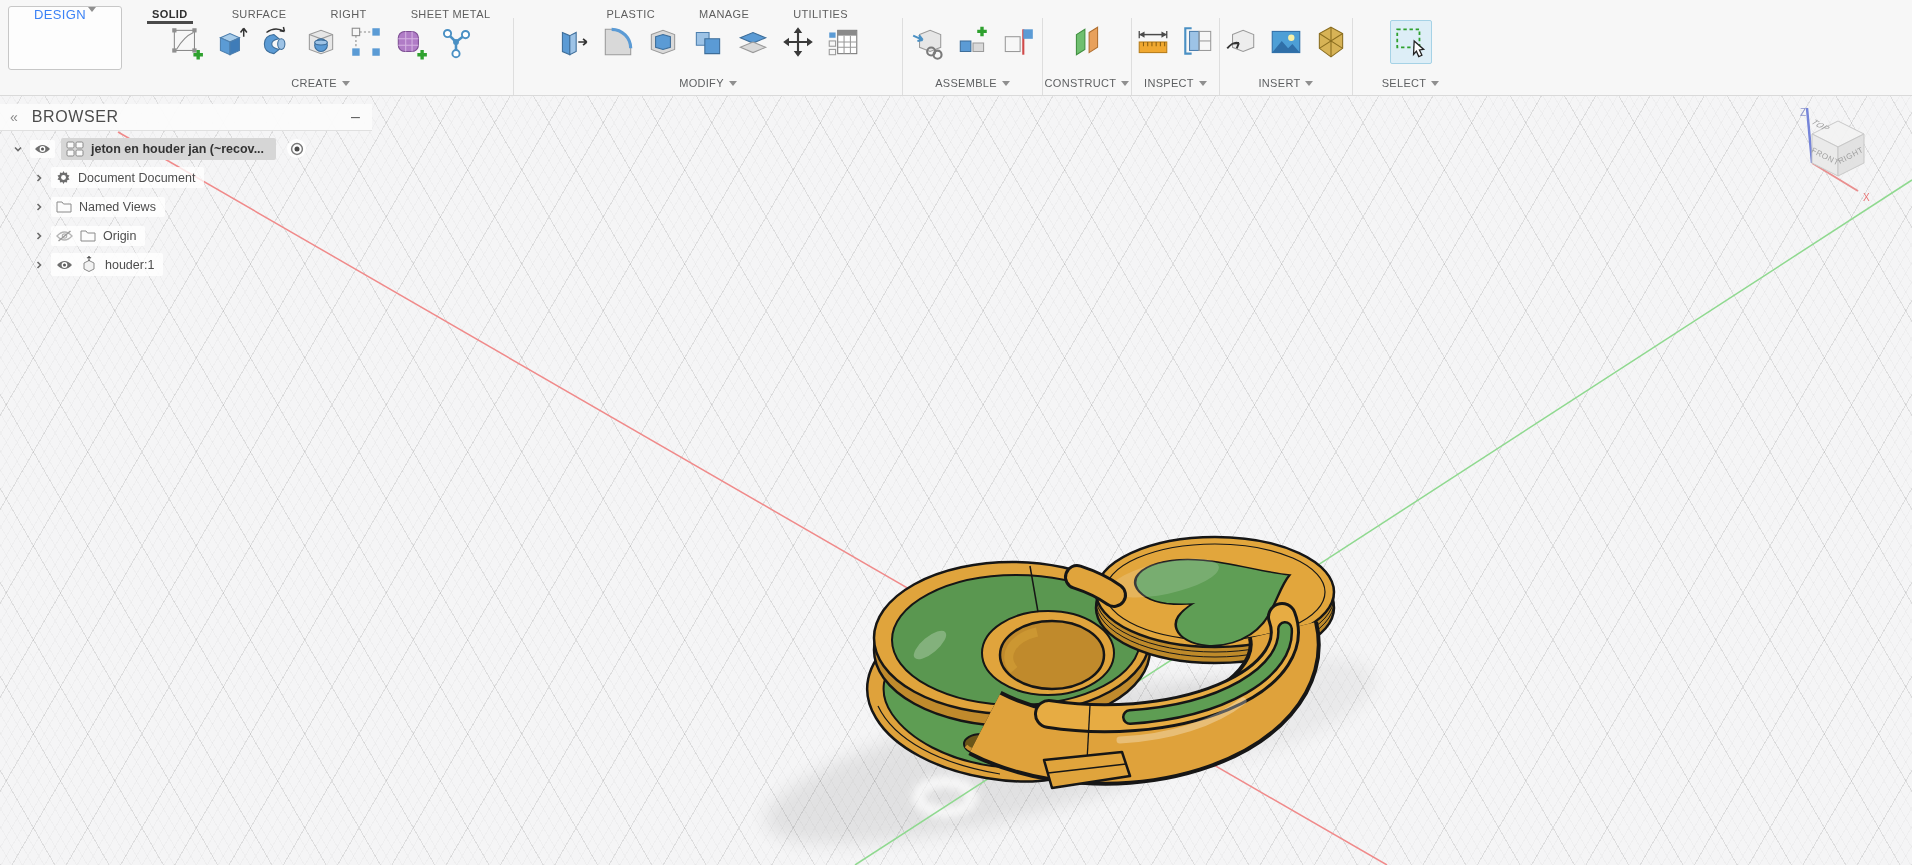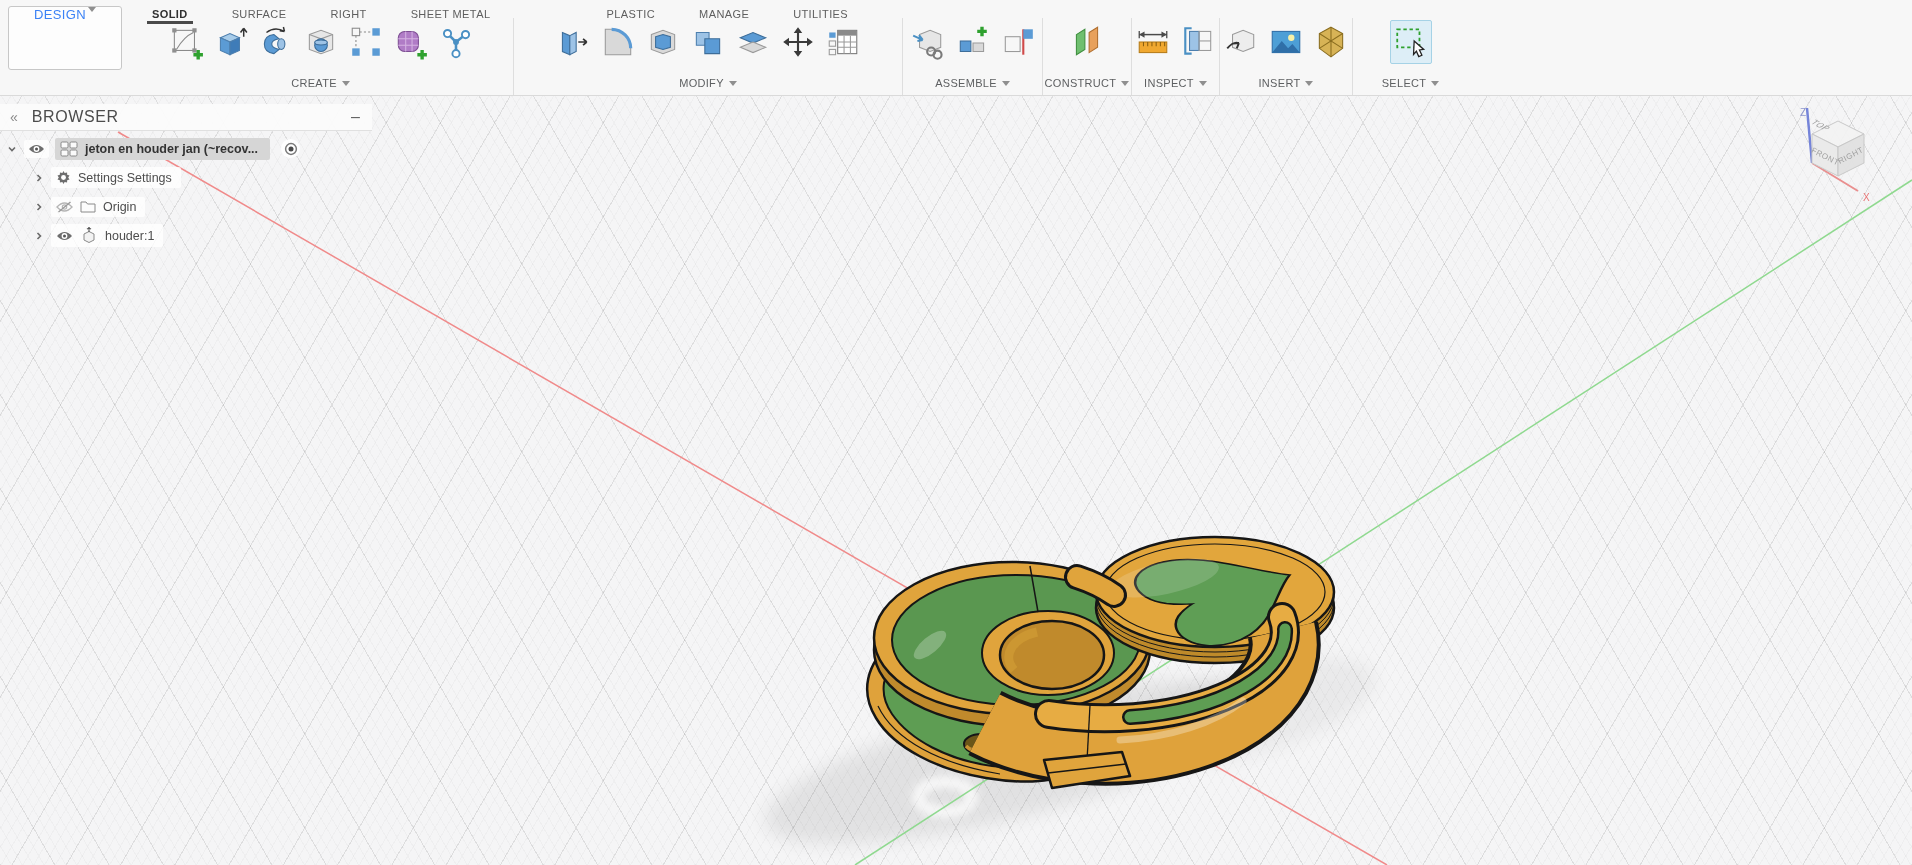--- a/index.html
+++ b/index.html
@@ -41,21 +41,21 @@
 
   
   .browser{position:absolute;left:0;top:8px;width:372px;z-index:20}
   .browser-header{height:26px;background:rgba(251,251,251,0.95);border-bottom:1px solid #e0e0e0;
                   display:flex;align-items:center;padding:0 10px;gap:14px}
   .collapse{color:#8a8a8a;font-size:14px;line-height:1}
   .browser-title{font-size:16px;color:#4c4c4c;letter-spacing:.6px;flex:1}
   .minimize{color:#5f5f5f;font-size:16px;line-height:1;margin-right:2px}
   .brow{height:29px;display:flex;align-items:center;padding-left:34px;gap:6px;
         font-size:12.5px;color:#4d4d4d}
-  .brow.root{padding-left:7px;margin-top:3px}
+  .brow.root{padding-left:13px;margin-top:3px}
   .chip{display:flex;align-items:center;gap:7px;background:rgba(255,255,255,0.78);
         padding:3px 9px 3px 5px;border-radius:2px}
   .chip.icon-only{padding:3px 4px}
   .sel-chip{background:#d6d6d6;display:flex;align-items:center;gap:7px;
             padding:3px 12px 3px 5px;border-radius:2px;font-weight:bold;color:#333}
   .radio-chip{background:rgba(255,255,255,0.9);border-radius:50%;width:19px;height:19px;
               display:flex;align-items:center;justify-content:center;margin-left:5px}
   .chev{width:11px;display:flex;color:#6a6a6a}
 
   
@@ -441,24 +441,37 @@
       <span class="chev">
         <svg width="10" height="10" viewBox="0 0 10 10">
             <path d="M3.5 2 L6.5 5 L3.5 8" fill="none" stroke="#6a6a6a" stroke-width="1.6"></path>
           </svg>
         </span>
       <span class="chip">
         <svg width="15" height="15" viewBox="0 0 16 16">
           <path d="M8 0 L9.2 2.2 L11.8 1.6 L11.9 4.1 L14.4 4.9 L13 7 L14.4 9.1 L11.9 9.9 L11.8 12.4 L9.2 11.8 L8 14 L6.8 11.8 L4.2 12.4 L4.1 9.9 L1.6 9.1 L3 7 L1.6 4.9 L4.1 4.1 L4.2 1.6 L6.8 2.2 Z" fill="#6e6e6e" transform="translate(0,1)"></path>
           <circle cx="8" cy="8" r="2.6" fill="#fff"></circle>
           </svg>
-        <span>Settings Settings</span>
-        </span>
-    </div>
-
+        <span>Document Document</span>
+        </span>
+    </div>
+
+    <div class="brow">
+      <span class="chev">
+        <svg width="10" height="10" viewBox="0 0 10 10">
+            <path d="M3.5 2 L6.5 5 L3.5 8" fill="none" stroke="#6a6a6a" stroke-width="1.6"></path>
+          </svg>
+        </span>
+      <span class="chip">
+        <svg width="16" height="13" viewBox="0 0 16 13">
+          <path d="M1 12 V2 h5 l1.5 2 H15 V12 Z" fill="#fcfcfc" stroke="#8a8a8a"></path>
+          </svg>
+        <span>Named Views</span>
+        </span>
+    </div>
 
     <div class="brow">
       <span class="chev">
         <svg width="10" height="10" viewBox="0 0 10 10">
             <path d="M3.5 2 L6.5 5 L3.5 8" fill="none" stroke="#6a6a6a" stroke-width="1.6"></path>
           </svg>
         </span>
       <span class="chip">
         <svg width="17" height="12" viewBox="0 0 17 12">
           <path d="M1 6 Q8.5 -2 16 6 Q8.5 14 1 6 Z" fill="none" stroke="#b5b5b5" stroke-width="1.4"></path>

